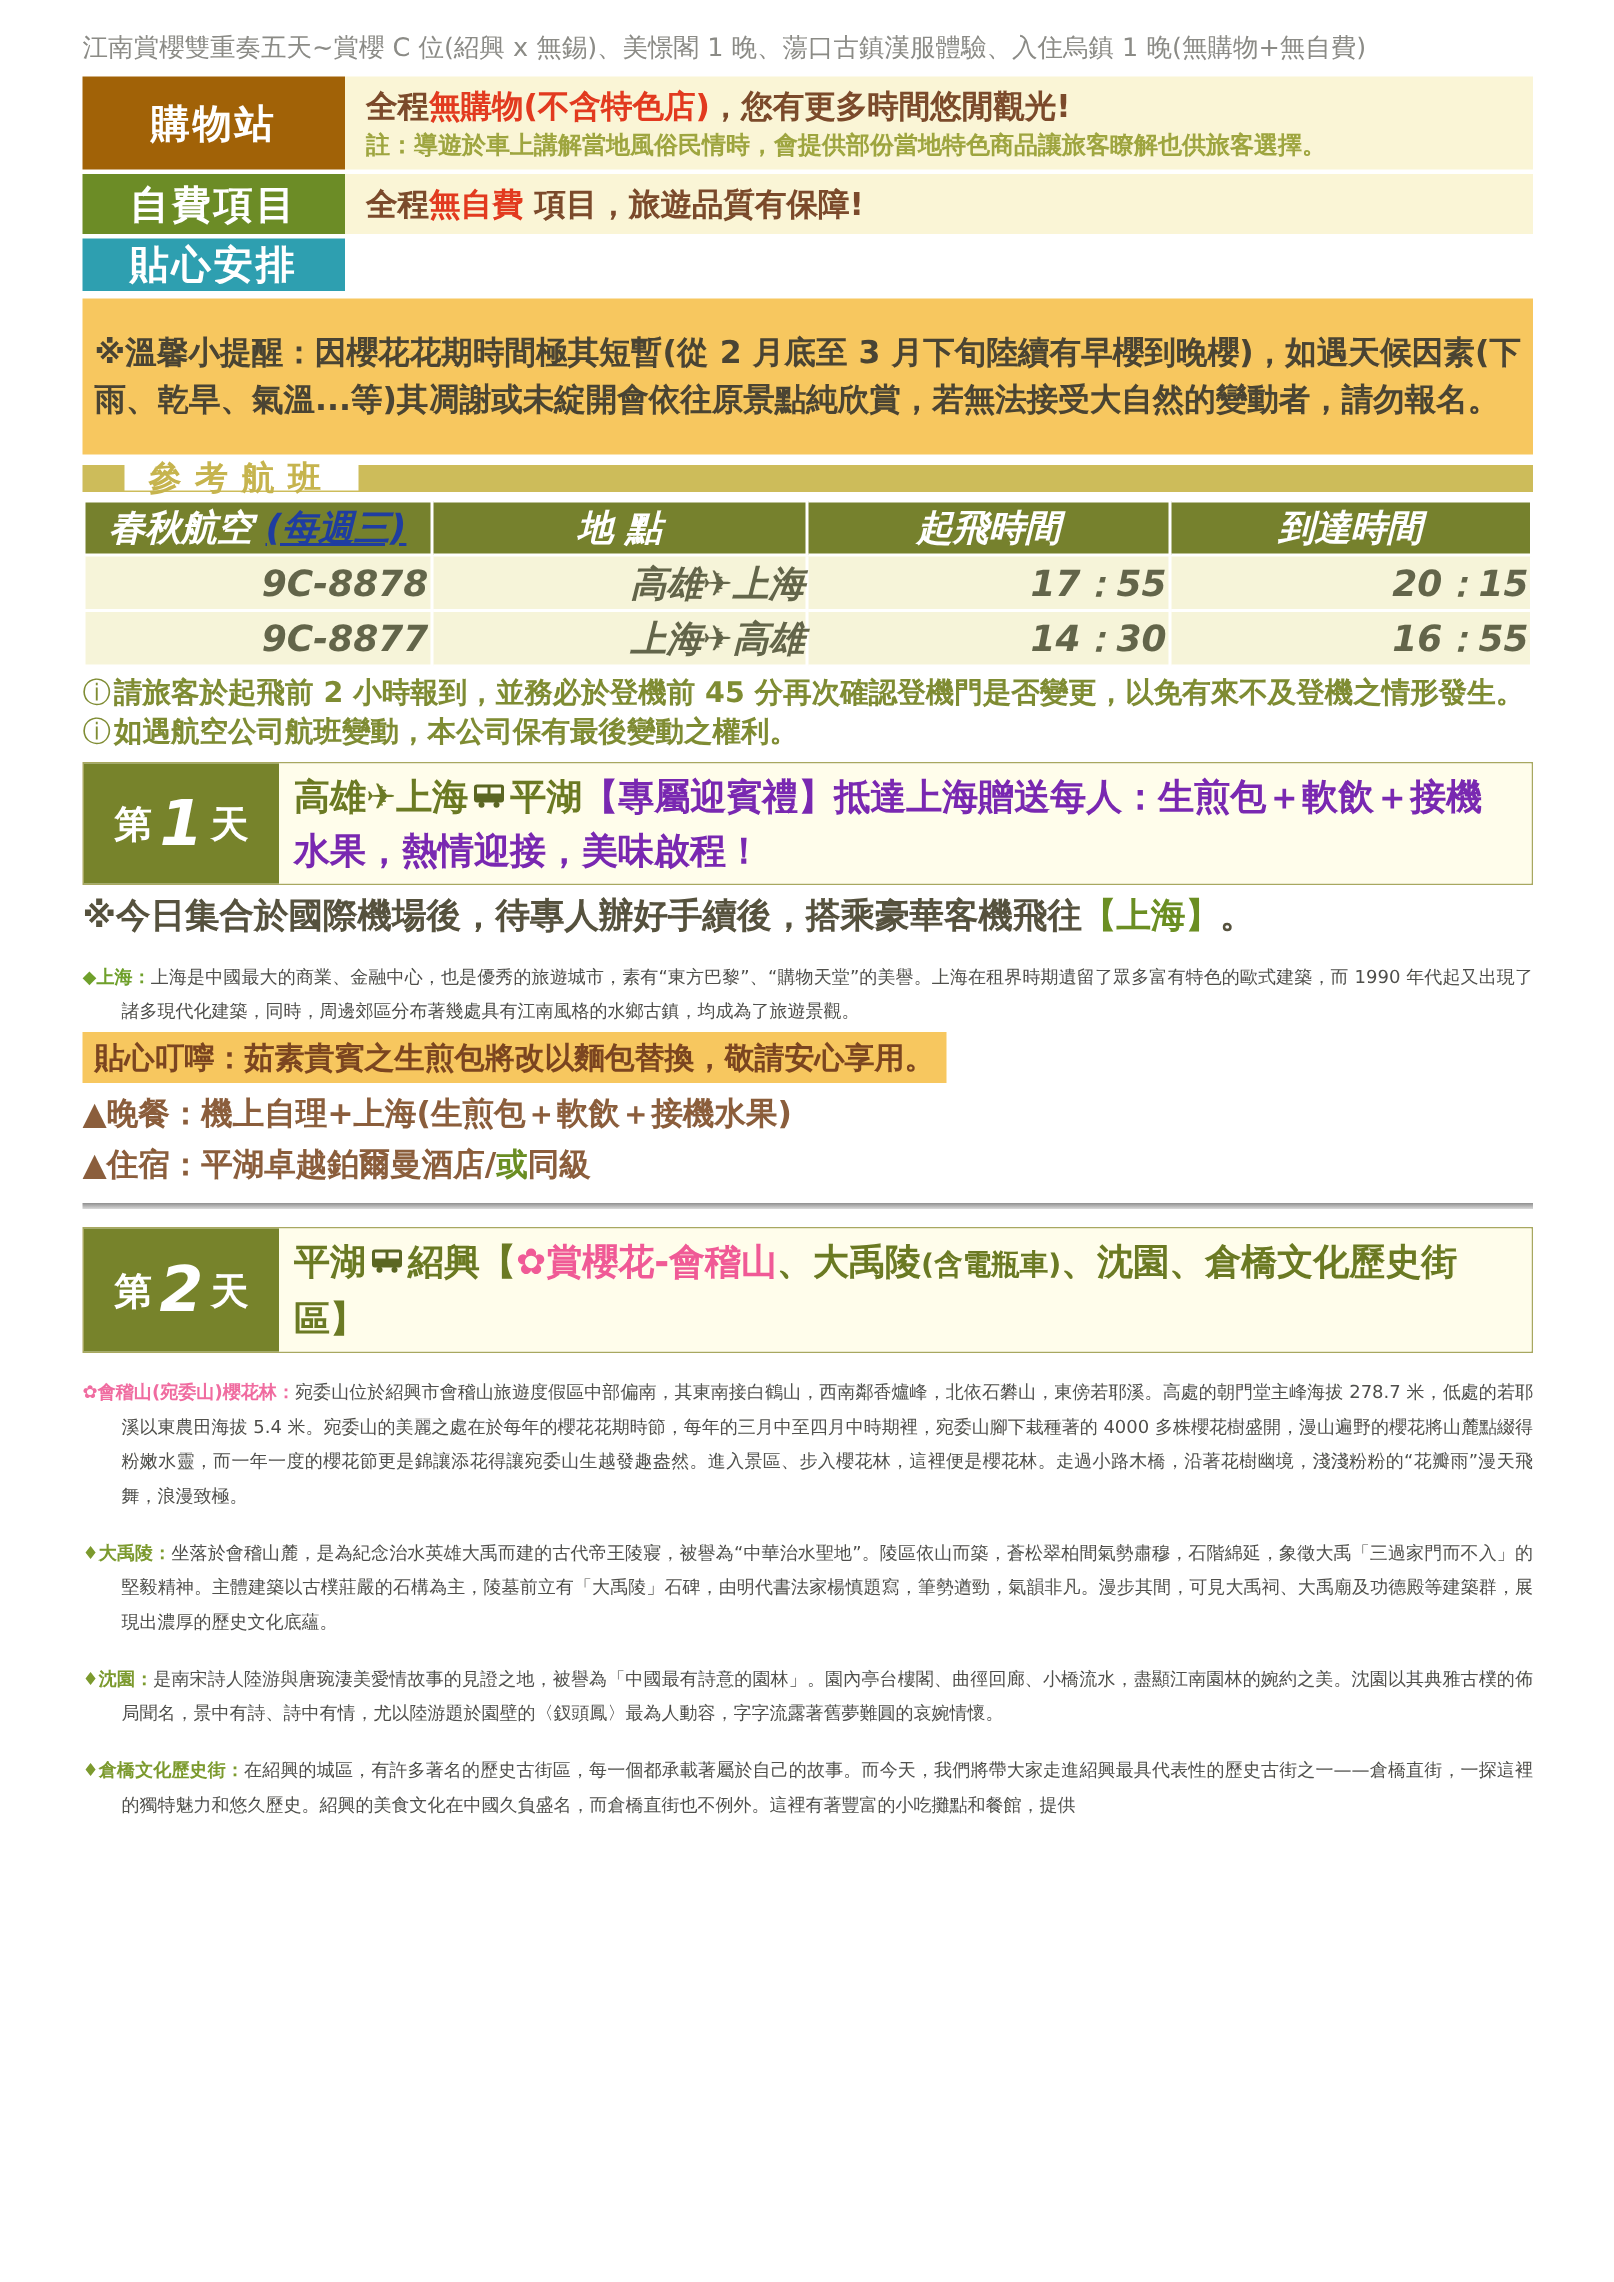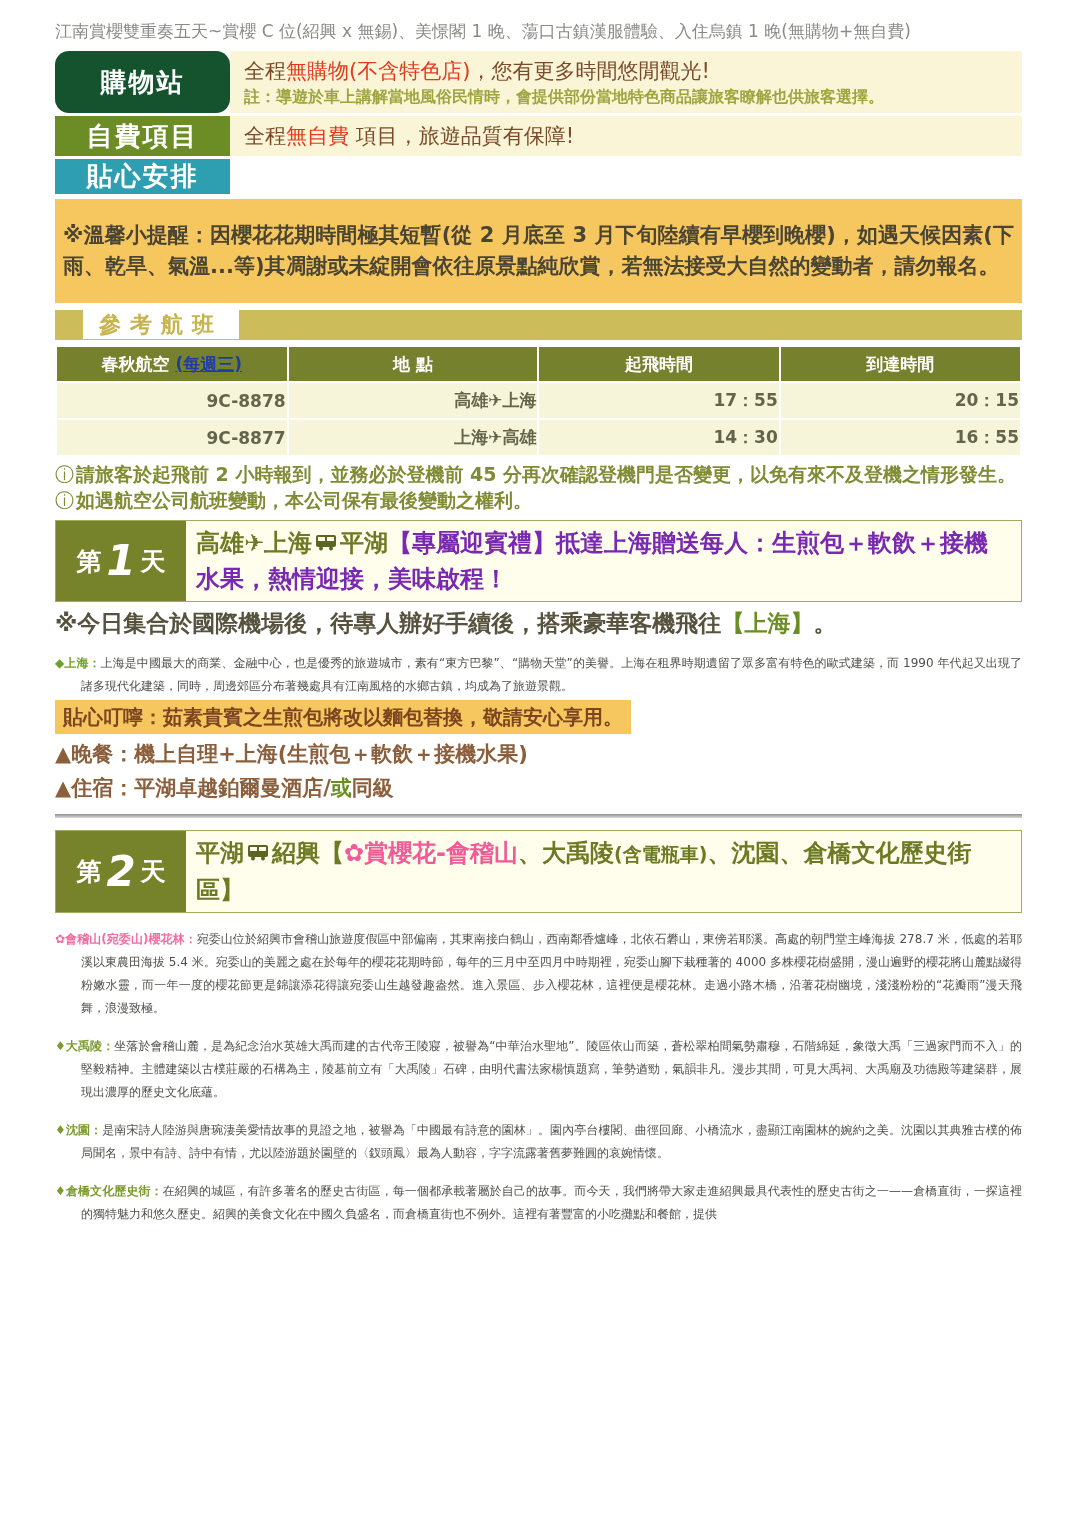--- a/index.html
+++ b/index.html
@@ -7,37 +7,37 @@
     width:1076px;height:1521px;background:#ffffff;overflow:hidden;
     font-family:"DejaVu Sans","Liberation Sans",sans-serif;
   }
   .content{width:967px;margin:0 auto 0 55px;}
   .page-title{padding-top:20px;font-size:17px;color:#8b8b86;margin-bottom:8px;}
 
   
   .info-row{display:flex;margin-bottom:3px;}
   .info-label{width:175px;flex:0 0 175px;color:#fff;font-size:26px;font-weight:bold;
     display:flex;align-items:center;justify-content:center;letter-spacing:2px;}
-  .lbl-orange{background:#14532d;border-radius:14px;}
+  .lbl-orange{background:#a16207;}
   .lbl-green{background:#6C8C26;}
   .lbl-teal{background:#2E9FB0;}
   .info-content{flex:1;background:#FAF5D6;padding:5px 14px;}
-  .big-line{font-size:21px;font-weight:normal;color:#7B4A2B;line-height:30px;}
+  .big-line{font-size:21px;font-weight:bold;color:#7B4A2B;line-height:30px;}
   .red{color:#E23A1F;}
   .note-line{font-size:16px;font-weight:bold;color:#9EA53F;line-height:22px;}
 
   .reminder{margin-top:5px;background:#F7C75F;color:#4A4433;font-size:21px;font-weight:bold;
     line-height:31px;padding:21px 8px;text-align:justify;}
 
-  .section-bar{margin-top:7px;height:30px;background:#CDBC5A;position:relative;}
+  .section-bar{margin-top:7px;height:18px;background:#CDBC5A;position:relative;}
   .section-bar .titlebox{position:absolute;left:28px;top:0;bottom:1px;background:#ffffff;
     padding:0 16px;color:#C6B44E;font-weight:bold;font-size:22px;letter-spacing:9px;
     display:flex;align-items:center;}
 
-  table.flights{width:100%;margin-top:5px;border-collapse:collapse;font-size:17px;}
+  table.flights{width:100%;margin-top:5px;border-collapse:collapse;font-size:24px;font-style:italic;}
   table.flights th{background:#76812D;color:#fff;font-weight:bold;height:32px;border:2px solid #fff;}
   table.flights td{background:#F6F4D9;color:#63654A;font-weight:bold;height:33px;border:2px solid #fff;text-align:right;}
   .freq{color:#1F3DA0;text-decoration:underline;}
   .plane{font-weight:normal;}
 
   .flight-notes{margin-top:4px;}
   .flight-note{font-size:19px;color:#7F8C33;font-weight:bold;line-height:26px;}
   .info-i{font-weight:normal;margin-right:2px;}
 
   .day-box{display:flex;margin-top:7px;border:1px solid #A8A860;}

